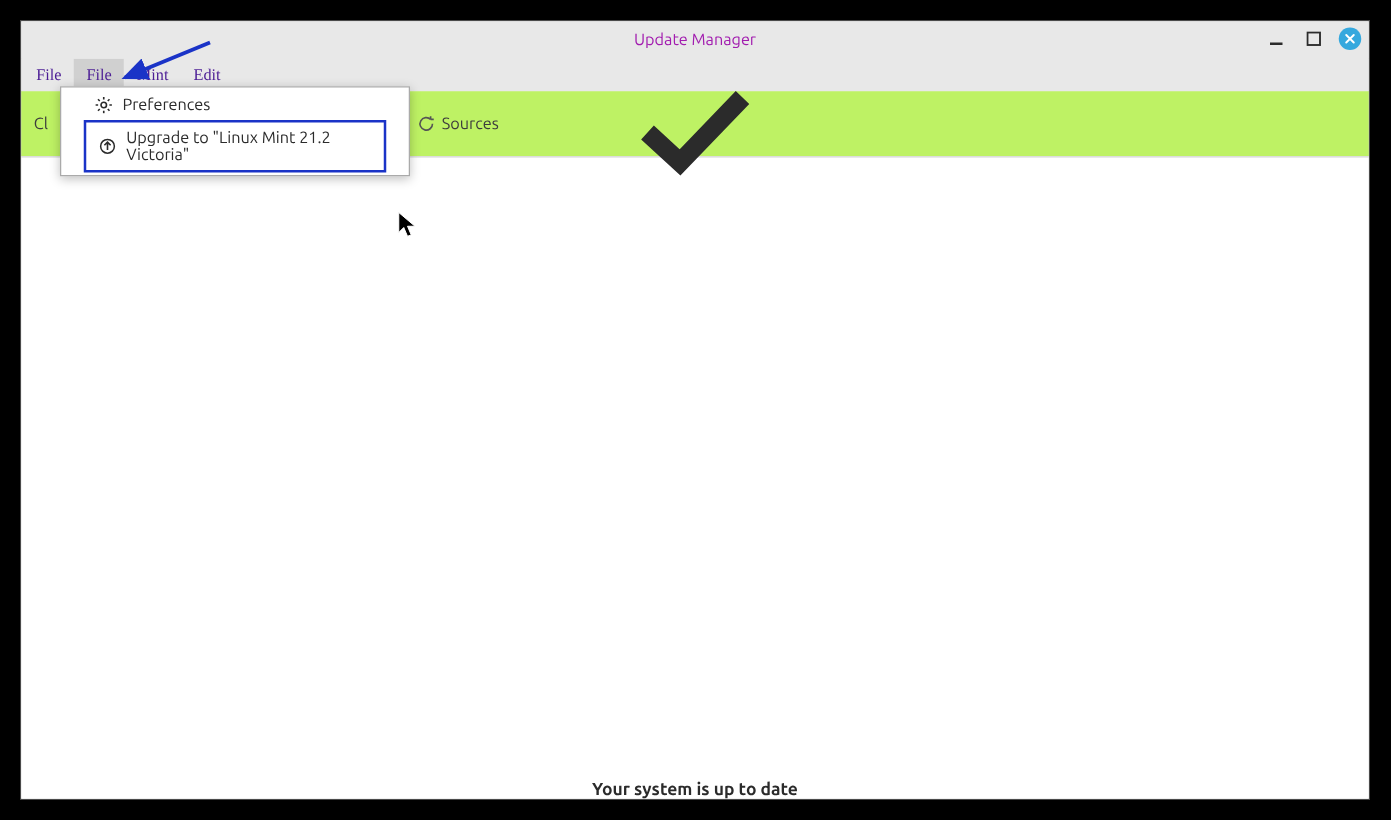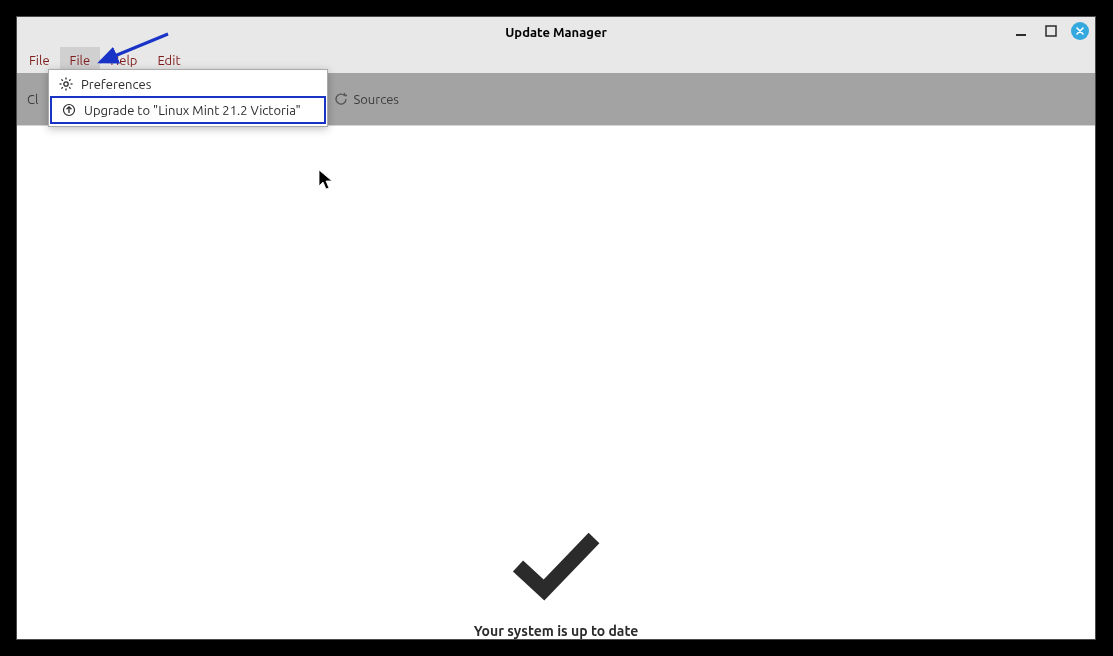--- a/index.html
+++ b/index.html
@@ -31,22 +31,22 @@
     .titlebar {
       height: 30px;
       display: flex;
       align-items: center;
       justify-content: center;
       position: relative;
       background: #e8e8e8;
     }
     .titlebar-title {
       font-size: 13px;
-      font-weight: bold;
-      color: #000000;
+      font-weight: normal;
+      color: #a21caf;
     }
     .titlebar-controls {
       position: absolute;
       right: 6px;
       top: 4px;
       display: flex;
       align-items: center;
       gap: 10px;
     }
     .tb-btn {
@@ -72,56 +72,57 @@
     .menubar {
       height: 26px;
       display: flex;
       align-items: stretch;
       padding: 0 2px;
       background: #e8e8e8;
     }
     .menu-item {
       padding: 4px 10px;
       font-size: 13px;
-      color: #7f1d1d;
-      cursor: pointer;
-      display: flex;
-      align-items: center;
+      color: #4c1d95;
+      cursor: pointer;
+      display: flex;
+      align-items: center;
+      font-family: Liberation Serif, serif;
     }
     .menu-item.active {
       background: #d0d0d0;
     }
     
     .toolbar {
       height: 52px;
       display: flex;
       align-items: center;
       padding: 0 10px;
-      background: #a3a3a3;
+      background: #bef264;
       gap: 20px;
       text-align: center;
     }
     .tb-item {
       display: flex;
       align-items: center;
       gap: 5px;
       font-size: 13px;
       color: #3d3d3d;
       cursor: pointer;
     }
     
     .dropdown {
       position: absolute;
       left: 48px;
       top: 69px;
       width: 280px;
       background: #fff;
       border: 1px solid #aaa;
       box-shadow: 0 2px 8px rgba(0,0,0,0.25);
-      padding: 2px 0;
+      padding: 2px 17px;
     }
     .dd-item {
       display: flex;
       align-items: center;
       gap: 8px;
       padding: 5px 10px;
       font-size: 13px;
       color: #2b2b2b;
       cursor: pointer;
     }
@@ -136,21 +137,21 @@
       align-items: center;
       justify-content: center;
       color: #2b2b2b;
     }
     
     .main {
       flex: 1;
       display: flex;
       flex-direction: column;
       align-items: center;
-      justify-content: flex-end;
+      justify-content: space-between;
       background: #fff;
       border-top: 1px solid #d4d4d4;
     }
     .status-check {
       margin-top: -60px;
     }
     .status-text {
       margin-top: 18px;
       font-size: 14px;
       font-weight: bold;
@@ -192,21 +193,21 @@
         <svg width="10" height="10" viewBox="0 0 10 10">
           <path d="M2 2 L8 8 M8 2 L2 8" stroke="#fff" stroke-width="1.6" stroke-linecap="round"></path>
         </svg>
       </div>
     </div>
   </div>
 
   <div class="menubar">
     <div class="menu-item">File</div>
     <div class="menu-item active">File</div>
-    <div class="menu-item">Help</div>
+    <div class="menu-item">Mint</div>
     <div class="menu-item">Edit</div>
   </div>
 
   <div class="toolbar">
     <div class="tb-item">
       <span>Cl</span>
     </div>
     <div style="flex:0 0 256px;"></div>
     <div class="tb-item">
       <svg width="14" height="14" viewBox="0 0 14 14">

